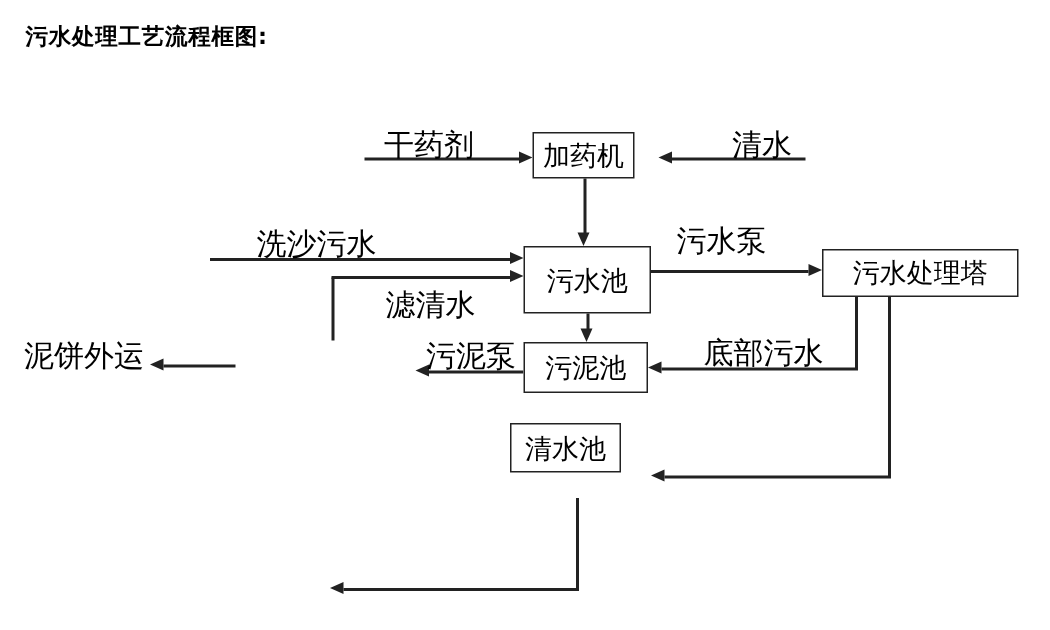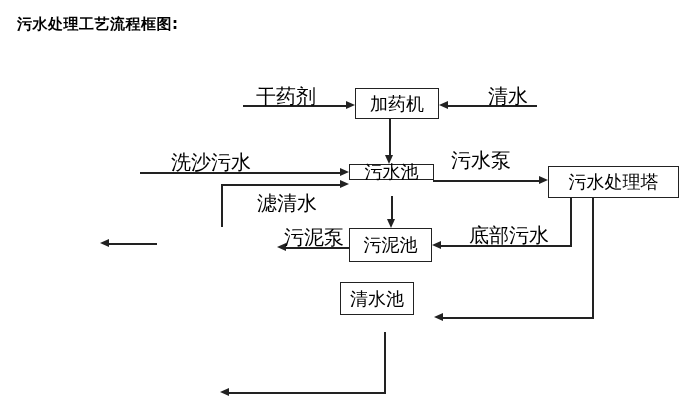--- a/index.html
+++ b/index.html
@@ -63,27 +63,28 @@
   <div class="hl" style="left:286px; top:247px; width:63px;"></div>
   <div class="al" style="left:277px; top:243px;"></div>
 
   <div class="hl" style="left:109px; top:243px; width:48px;"></div>
   <div class="al" style="left:100px; top:239px;"></div>
 
   <div class="vl" style="left:384px; top:332px; height:61px;"></div>
   <div class="hl" style="left:229px; top:392px; width:157px;"></div>
   <div class="al" style="left:220px; top:388px;"></div>
 
-  <div class="node" style="left:355px; top:88px; width:84px; height:31px;">加药机</div>
-  <div class="node" style="left:349px; top:164px; width:85px; height:16px;">污水池</div>
+  <div class="node" style="left:355px; top:88px; width:68px; height:31px;">加药机</div>
+  <div class="node" style="left:349px; top:164px; width:85px; height:45px;">污水池</div>
   <div class="node" style="left:548px; top:166px; width:131px; height:32px;">污水处理塔</div>
   <div class="node" style="left:349px; top:228px; width:83px; height:34px;text-align:center;">污泥池</div>
   <div class="node" style="left:340px; top:282px; width:74px; height:33px;">清水池</div>
 
   <div class="lbl" style="left:256px; top:83px;">干药剂</div>
   <div class="lbl" style="left:488px; top:83px;text-align:right;">清水</div>
   <div class="lbl" style="left:171px; top:149px;">洗沙污水</div>
   <div class="lbl" style="left:451px; top:147px;">污水泵</div>
   <div class="lbl" style="left:257px; top:190px;">滤清水</div>
   <div class="lbl" style="left:284px; top:224px;">污泥泵</div>
   <div class="lbl" style="left:469px; top:222px;">底部污水</div>
+  <div class="lbl" style="left:16px; top:224px;">泥饼外运</div>
 
 </div>
 
 </body></html>

